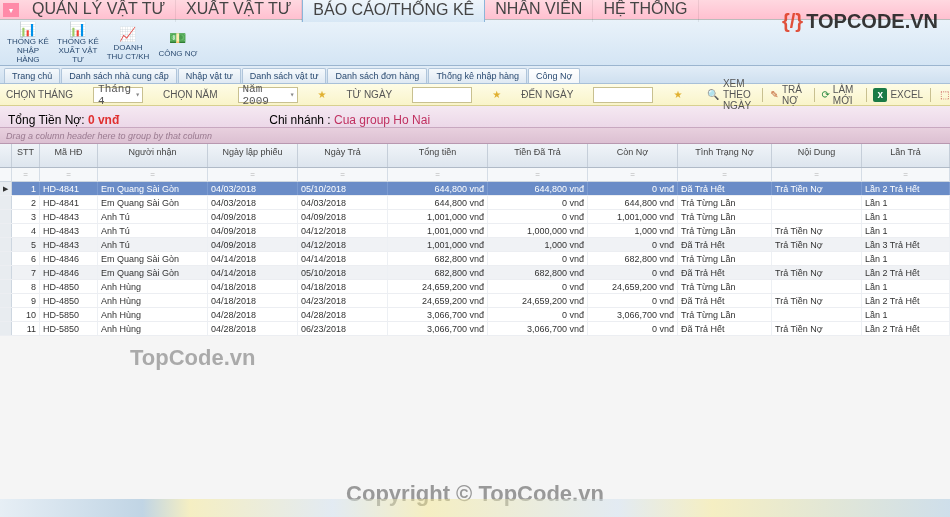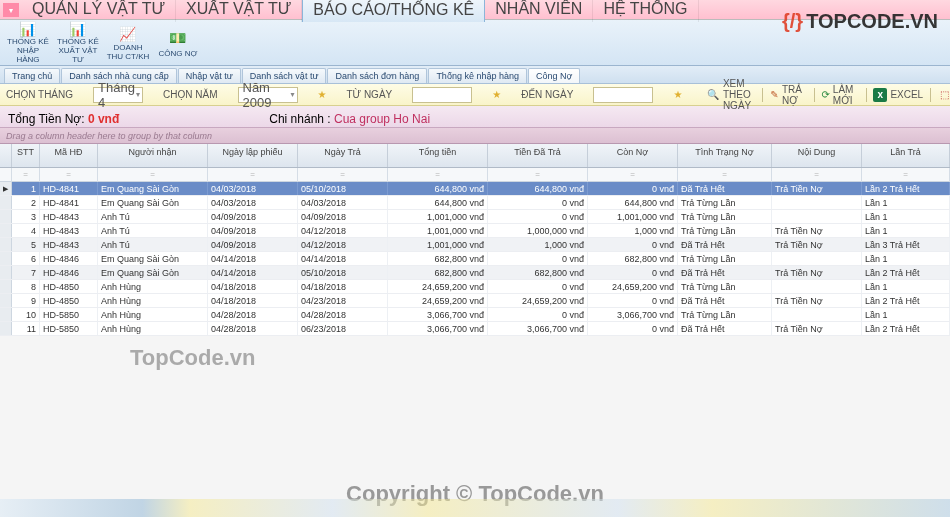--- a/index.html
+++ b/index.html
@@ -13,28 +13,28 @@
 .ribbon { height: 46px; background: linear-gradient(#e9f2fa,#d4e5f4); border-bottom: 1px solid #9bb5cf; display: flex; padding: 2px 4px; gap: 2px;}
 .ribbon-btn { width: 48px; display: flex; flex-direction: column; align-items: center; justify-content: center; font-size: 8px; color: #2a4a70; text-align: center; border: 1px solid transparent; cursor: pointer; padding:1px;}
 .ribbon-icon { width: 22px; height: 22px; display:flex; align-items:center; justify-content:center; font-size:14px;}
 
 .sub-tabs { height: 18px; background: linear-gradient(#e2edf7,#cfe0f0); display: flex; align-items: flex-end; padding-left: 4px; border-bottom: 1px solid #a8c0d8; gap:1px;}
 .sub-tab { padding: 2px 7px; font-size: 9px; color: #2a4a70; background: linear-gradient(#f5f9fc,#dfe9f3); border:1px solid #b0c5da; border-bottom:none; cursor:pointer; border-radius:2px 2px 0 0;}
 .sub-tab.active { background: linear-gradient(#fff,#f2f6fa); }
 
 .filter-bar { height: 22px; background: linear-gradient(#fefce6,#f9f4ca); border-bottom: 1px solid #d8d090; display: flex; align-items: center; padding: 0 6px; gap: 20px; font-size: 10px; color: #555;}
 .filter-bar .lbl { font-weight: normal; white-space: nowrap;}
-.filter-bar .drop { background:#fff; border:1px solid #c8c090; height:16px; padding:0 14px 0 4px; position:relative; font-size:13px; display:flex; align-items:center; min-width:50px;}
+.filter-bar .drop { background:#fff; border:1px solid #c8c090; height:16px; padding:0 14px 0 4px; position:relative; font-size:11px; display:flex; align-items:center; min-width:50px;font-family:Liberation Mono, monospace;}
 .filter-bar .drop::after { content:"▾"; position:absolute; right:2px; font-size:8px; color:#888;}
 .filter-bar .date { background:#fff; border:1px solid #c8c090; height:16px; width:60px; font-size:9px; padding:0 2px;}
 .filter-bar .tb-btn { display:flex; align-items:center; gap:3px; padding:0 5px; cursor:pointer; height:18px;}
 .filter-bar .tb-btn .ico { width:14px; height:14px; display:flex; align-items:center; justify-content:center; font-size:10px;}
 .sep { width:1px; height:14px; background:#c8c090;}
 
-.summary-bar { height: 22px; background: linear-gradient(#f5e9f2,#ecd8e8); border-bottom:1px solid #c8a8c0; display:flex; align-items:flex-end; padding:1px 8px; gap:20px; font-size:12px;}
+.summary-bar { height: 22px; background: linear-gradient(#f5e9f2,#ecd8e8); border-bottom:1px solid #c8a8c0; display:flex; align-items:flex-start; padding:7px 8px; gap:20px; font-size:12px;}
 .summary-bar .debt-val { color:#e03030; font-weight:bold;}
 .summary-bar .branch { color:#c03060;}
 
 .group-bar { height:16px; background: linear-gradient(#e8d0de,#dcc0d2); border-bottom:1px solid #b898b0; font-size:9px; color:#9a7a90; padding:3px 6px; font-style:italic;}
 
 .grid { flex:1 1 auto; background:#fff;}
 .grid-header { display:grid; grid-template-columns: 12px 28px 58px 110px 90px 90px 100px 100px 90px 94px 90px 88px; height:24px; background:linear-gradient(#f0f4f8,#dde5ee); border-bottom:1px solid #b0bac7;}
 .grid-header > div { border-right:1px solid #c5ced9; text-align:center; font-size:9px; color:#444; line-height:16px; overflow:hidden; white-space:nowrap;}
 .grid-filter { display:grid; grid-template-columns: 12px 28px 58px 110px 90px 90px 100px 100px 90px 94px 90px 88px; height:14px; background:#f6f8fa; border-bottom:1px solid #cdd6e0;}
 .grid-filter > div { border-right:1px solid #d5dde6; font-size:8px; color:#b0b0b0; text-align:center; line-height:14px;}

